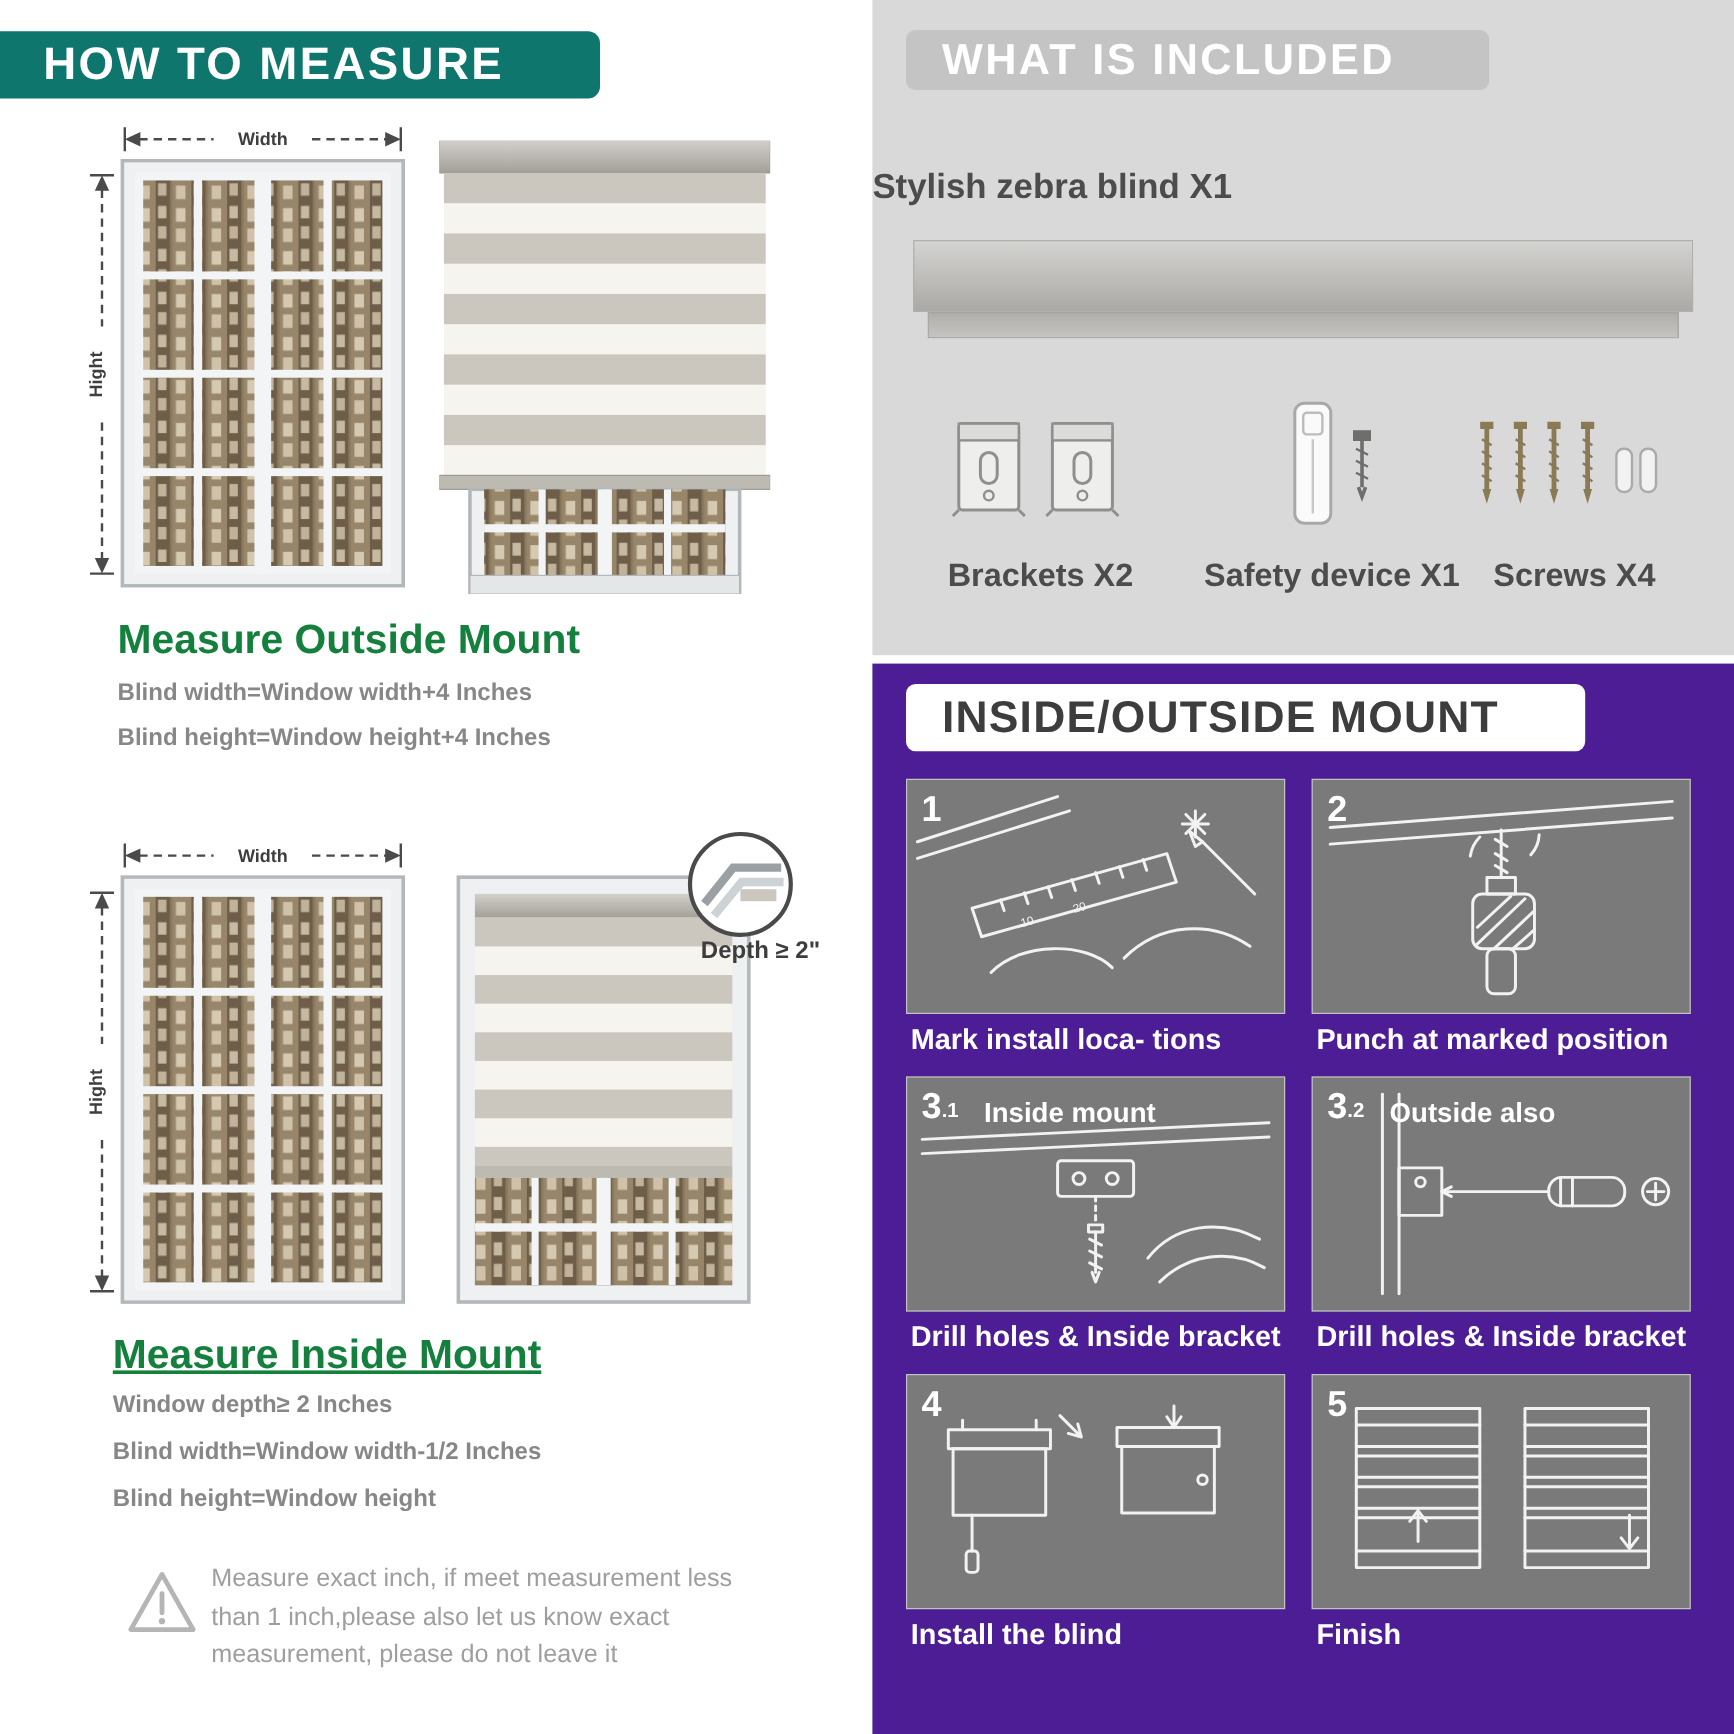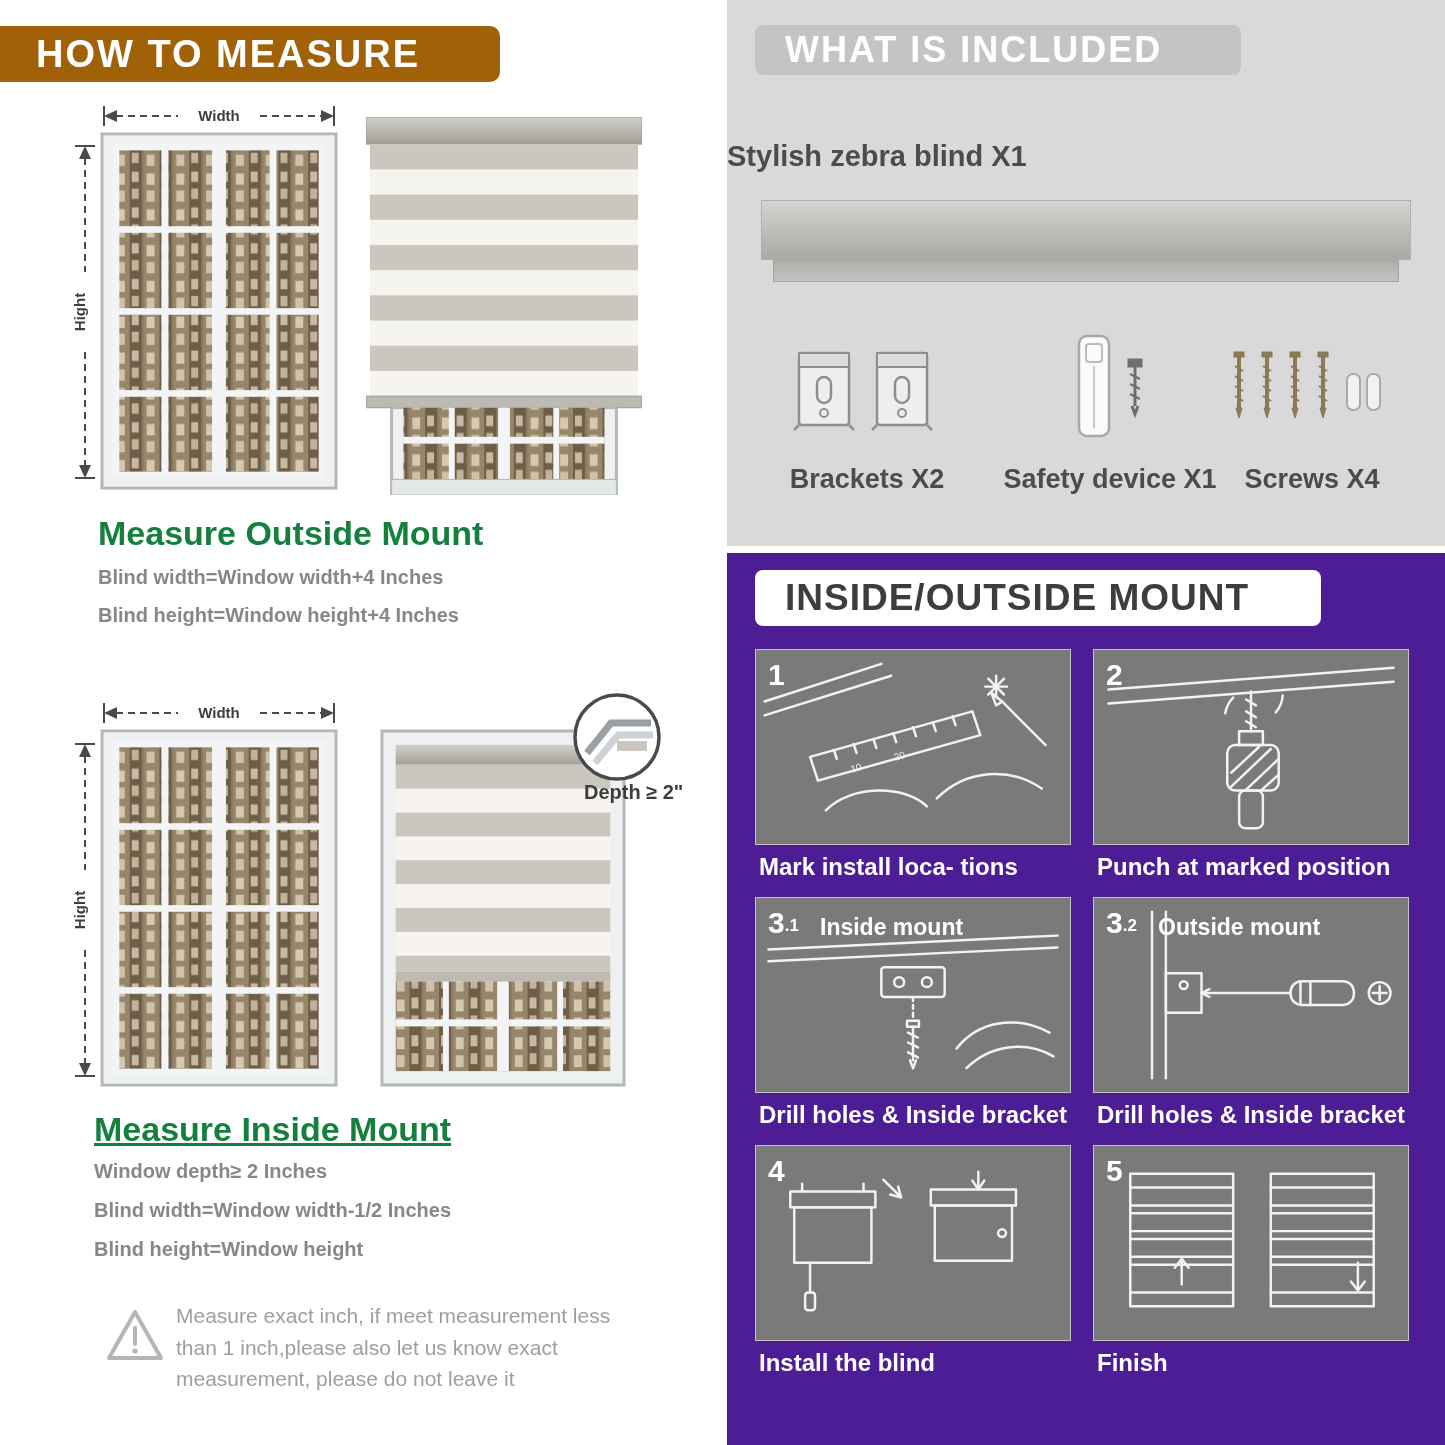--- a/index.html
+++ b/index.html
@@ -1,20 +1,20 @@
 <!DOCTYPE html>
 <html><head>
 <meta charset="utf-8">
 <style>
   html,body{margin:0;padding:0;background:#fff;}
   .page{position:relative;width:1445px;height:1445px;background:#fff;overflow:hidden;
         font-family:"Liberation Sans","DejaVu Sans",sans-serif;}
   .abs{position:absolute;}
   
-  .banner-left{left:0;top:26px;width:500px;height:56px;background:#a16207;border-radius:0 10px 10px 0;
+  .banner-left{left:0;top:26px;width:500px;height:56px;background:#0f766e;border-radius:0 10px 10px 0;
     color:#fff;font-size:38px;font-weight:bold;letter-spacing:2px;display:flex;align-items:center;padding-left:36px;box-sizing:border-box;}
   .sec-title{font-size:34px;font-weight:bold;color:#15803d;}
   .sec-line{font-size:20px;font-weight:bold;color:#878787;}
   .depth-label{font-size:20px;font-weight:bold;color:#3d3d3d;}
   .note-text{font-size:21px;font-weight:400;color:#9e9e9e;line-height:1.5;}
   
   .right-top{left:727px;top:0;width:794px;height:546px;background:#d9d9d9;padding-left:20px;}
   .banner-right{position:absolute;left:28px;top:25px;width:486px;height:50px;background:#c4c4c4;border-radius:8px;
     color:#fff;font-size:36px;font-weight:bold;letter-spacing:2px;display:flex;align-items:center;padding-left:30px;box-sizing:border-box;}
   .product-label{position:absolute;left:0;top:140px;width:100%;text-align:left;font-size:29px;font-weight:bold;color:#4c4c4c;}
@@ -343,21 +343,21 @@
           <rect x="198" y="84" width="64" height="24" rx="11"></rect>
           <path d="M208,84 L208,108 M218,84 L218,108"></path>
           <circle cx="288" cy="96" r="11"></circle>
           <path d="M281,96 L295,96 M288,89 L288,103"></path>
         </g>
       </svg>
       <div class="step-num">
         <span>3</span>
         <span class="step-sub">.2</span>
       </div>
-      <div class="step-inline">Outside mount</div>
+      <div class="step-inline">Outside also</div>
     </div>
     <div class="caption" style="left:370px;top:548px;">Drill holes &amp;  Inside bracket</div>
 
     <div class="tile" style="left:28px;top:592px;">
       <svg viewBox="0 0 316 196">
         <g class="lineart">
           <rect x="34" y="46" width="86" height="16"></rect>
           <rect x="38" y="62" width="78" height="56"></rect>
           <path d="M46,46 l0,-8 M108,46 l0,-8"></path>
           <path d="M128,34 L146,52 M146,52 l-3,-11 M146,52 l-11,-3"></path>

